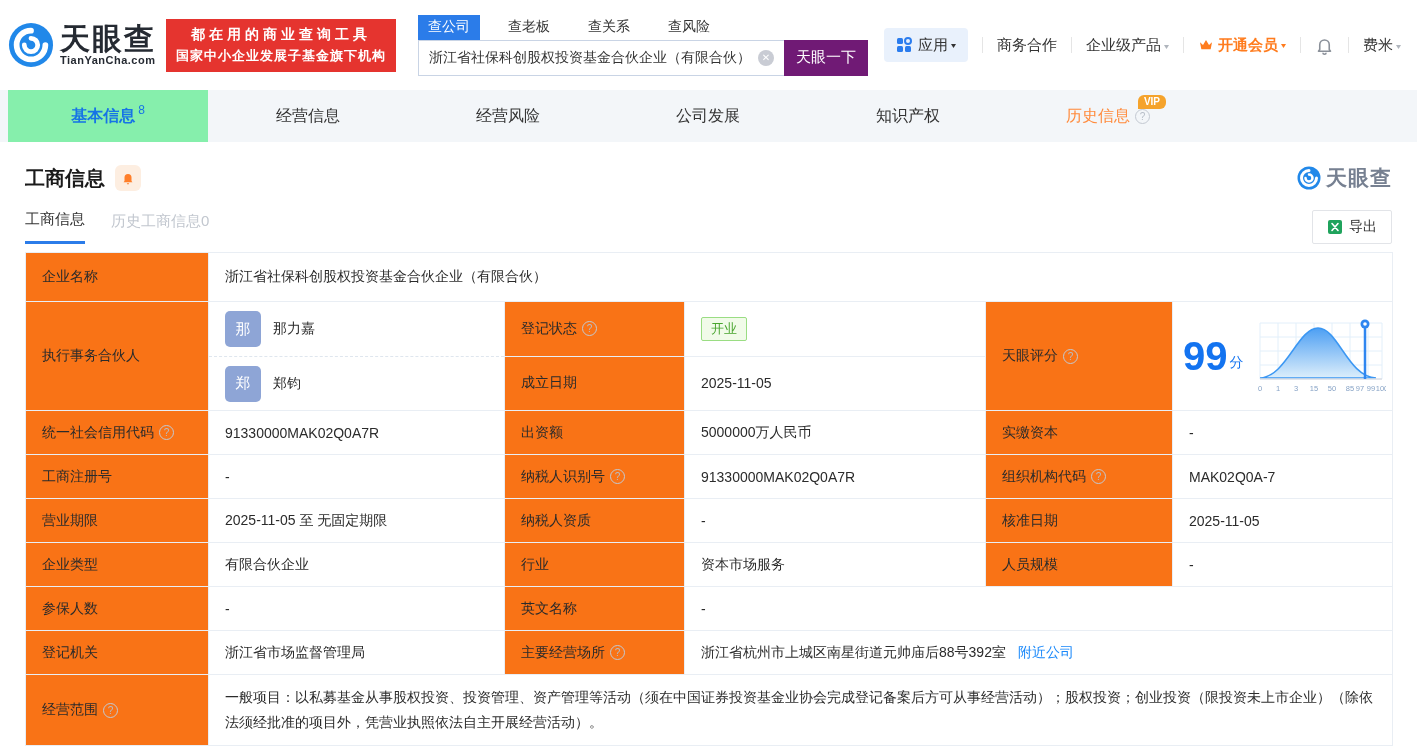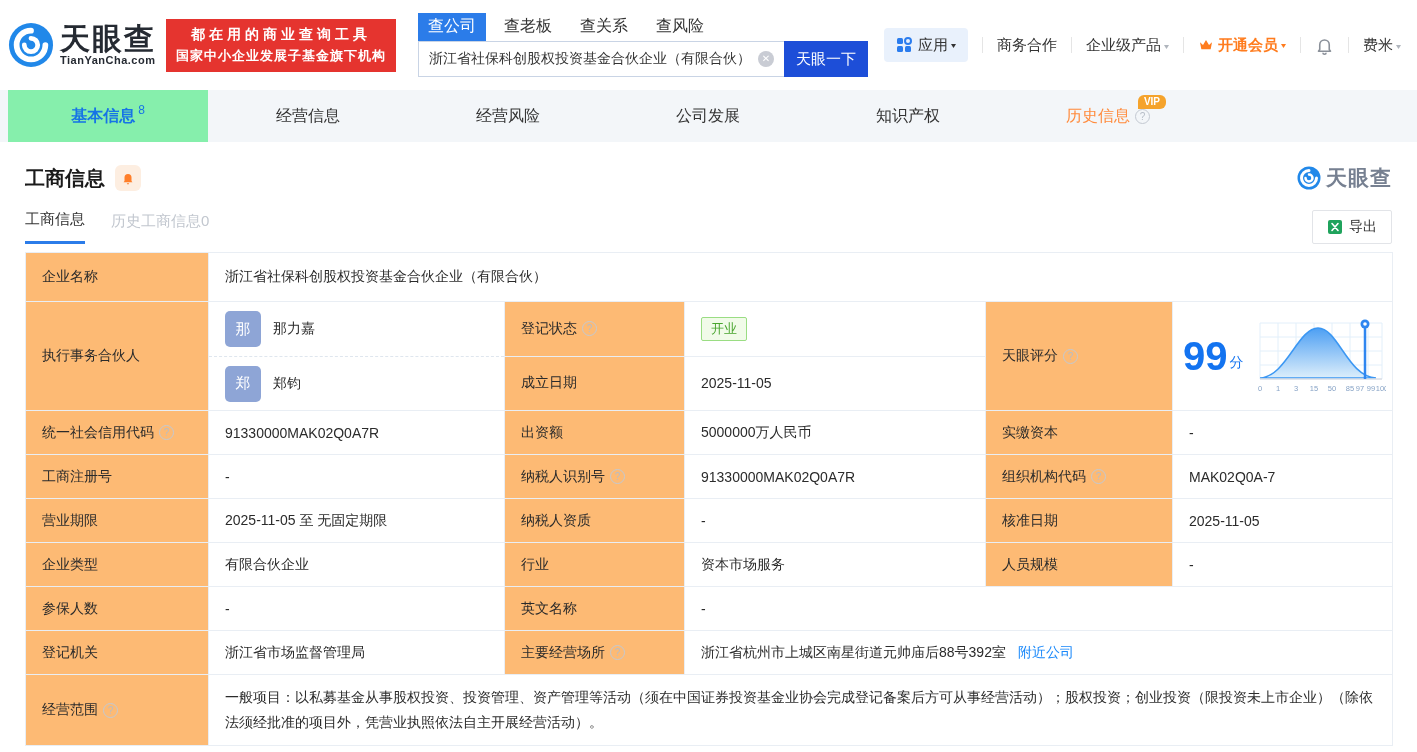--- a/index.html
+++ b/index.html
@@ -12,31 +12,31 @@
   .logo-area { display:flex; align-items:center; cursor:pointer; }
   .logo-icon { width:46px; height:46px; }
   .logo-text { margin-left:6px; }
   .logo-title { font-size:30px; font-weight:bold; color:#252a32; letter-spacing:2px; line-height:30px;}
   .logo-domain { font-size:11px; color:#252a32; font-weight:bold; letter-spacing:.5px; }
   .banner { margin-left:10px; background:#e5342f; color:#fff; padding:7px 10px; text-align:center; }
   .banner-l1 { font-size:14px; letter-spacing:4px; font-weight:bold; }
   .banner-l2 { font-size:13px; letter-spacing:1px; margin-top:3px; font-weight:bold; }
   .search-area { margin-left:22px; width:450px; }
   .search-tabs { display:flex; align-items:flex-end; }
-  .search-tab { font-size:16px; padding:3px 10px 4px; cursor:pointer; color:#333; margin-right:8px; }
+  .search-tab { font-size:14px; padding:3px 10px 4px; cursor:pointer; color:#333; margin-right:18px; }
   .search-tab.active { background:#2b7ce9; color:#fff; }
   .search-row { display:flex; }
   .search-input-wrap { position:relative; flex:1; }
   .search-input-wrap input {
     width:100%; height:36px; border:1px solid #c9d4e5; border-right:none; outline:none;
     padding:0 34px 0 10px; font-size:14px; color:#333; font-family:inherit;
   }
   .clear-icon { position:absolute; right:10px; top:10px; width:16px; height:16px; border-radius:50%;
     background:#c9ccd4; color:#fff; font-size:10px; line-height:16px; text-align:center; cursor:pointer; }
-  .search-btn { width:84px; height:36px; background:#1d4ed8; color:#fff; border:none; font-size:15px; cursor:pointer; font-family:inherit; }
+  .search-btn { width:84px; height:36px; background:#701a75; color:#fff; border:none; font-size:15px; cursor:pointer; font-family:inherit; }
   .top-nav { margin-left:auto; display:flex; align-items:center; }
   .nav-divider { width:1px; height:16px; background:#e5e5e5; margin:0 14px; }
   .nav-link { font-size:15px; color:#333; cursor:pointer; white-space:nowrap; }
   .caret { display:inline-block; font-size:10px; transform:scaleY(.8); margin-left:3px; color:#555; }
   .caret.gray { color:#b0b5bd; }
   .caret.orange { color:#ff7c1e; }
   .caret.blue { color:#333; }
   .apps-chip { display:flex; align-items:center; background:#e9f1fc; border-radius:4px; height:34px; padding:0 12px; cursor:pointer; }
   .apps-chip .nav-link { margin-left:6px; }
   .vip-link { color:#ff7c1e; font-weight:bold; font-size:15px; display:flex; align-items:center; cursor:pointer; }
@@ -64,21 +64,21 @@
   .subtab-row { display:flex; align-items:center; padding:18px 25px 0; }
   .subtab { display:inline-block; font-size:15px; color:#333; margin-right:26px; padding-bottom:12px; cursor:pointer; position:relative; }
   .subtab.active { border-bottom:3px solid #2b7ce9; }
   .subtab.muted { color:#c2c7cf; }
   .export-btn { margin-left:auto; display:flex; align-items:center; background:#fff; border:1px solid #e2e4e8;
     border-radius:2px; height:34px; padding:0 14px; font-size:14px; color:#333; cursor:pointer; font-family:inherit; }
   .export-btn svg { margin-right:6px; }
   
   table.info { border-collapse:collapse; table-layout:fixed; width:1367px; margin:8px 25px 0; }
   .info td { border:1px solid #e9eef4; font-size:14px; color:#2b2b2b; padding:0 16px; vertical-align:middle; }
-  .info td.lbl { background:#fdba74; }
+  .info td.lbl { background:#f97316; }
   .lbl-inner { display:flex; align-items:center; }
   .h49 { height:49px; } .h54 { height:54px; } .h44 { height:44px; } .h70 { height:70px; }
   .partner-cell { padding:0 !important; }
   .partner { display:flex; align-items:center; height:54px; padding:0 16px; cursor:pointer; }
   .partner + .partner { border-top:1px dashed #dfe6ee; }
   .avatar { width:36px; height:36px; border-radius:5px; background:#8ea5d6; color:#fff; font-size:15px;
     display:flex; align-items:center; justify-content:center; margin-right:12px; flex:none; }
   .status-badge { display:inline-block; border:1px solid #9add83; background:#f1fbe9; color:#49a52f;
     font-size:13px; padding:2px 9px; border-radius:2px; }
   .score-cell { padding:0 4px 0 10px !important; }

